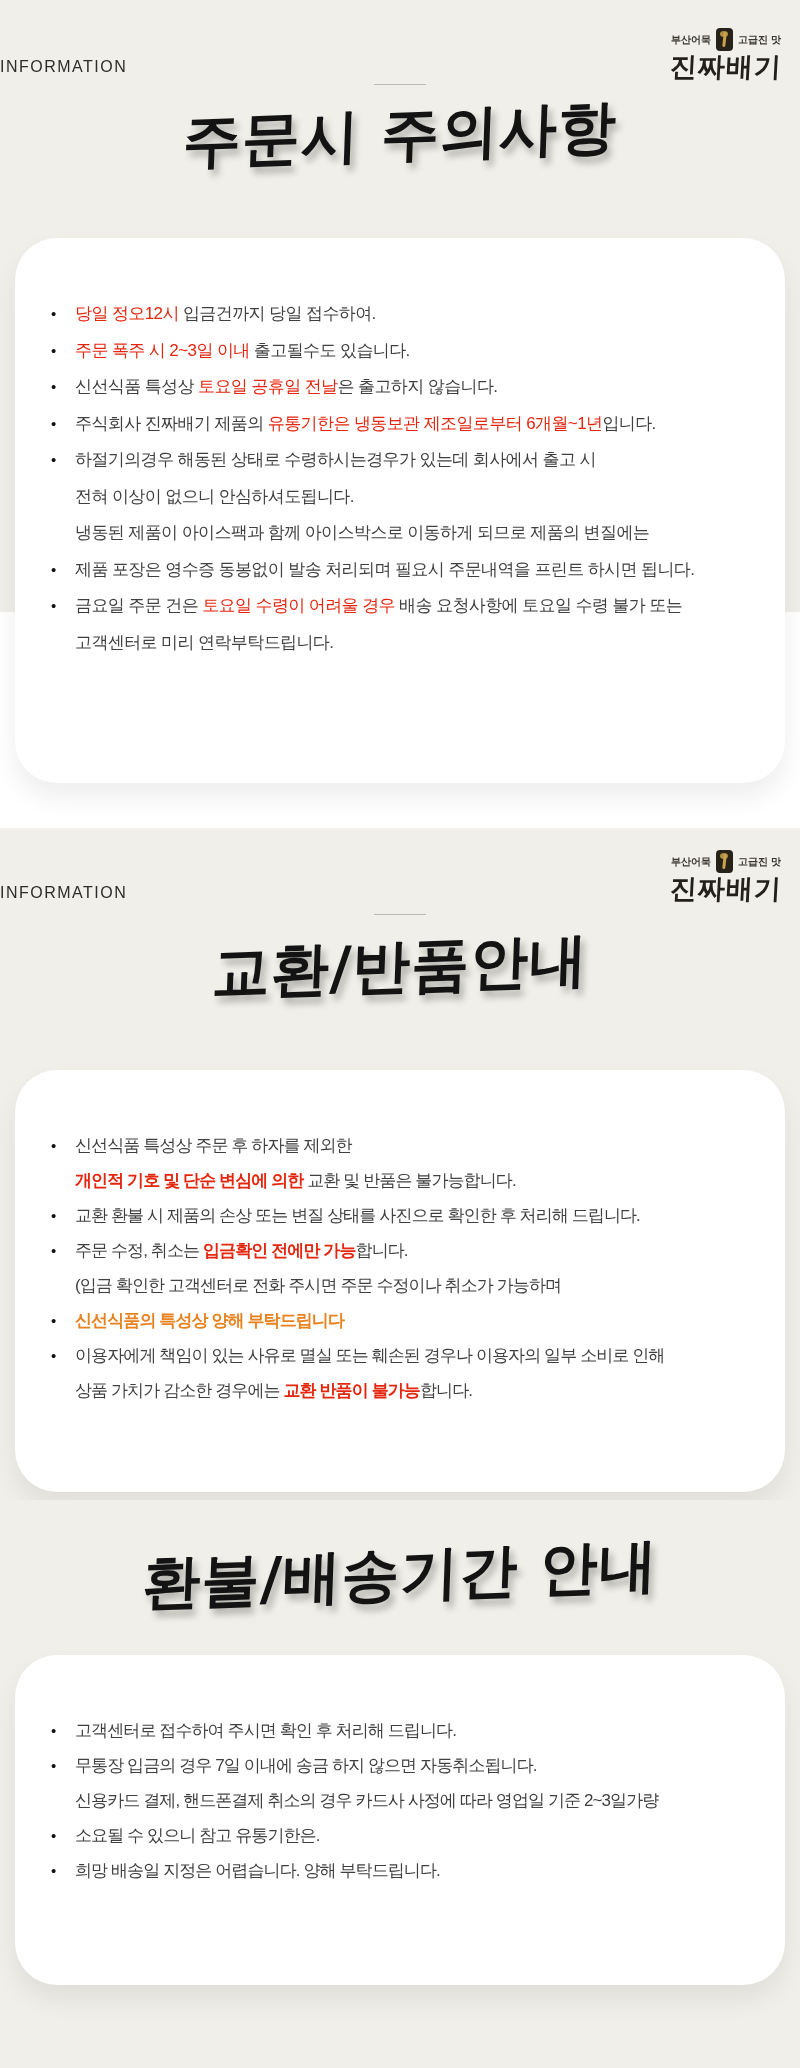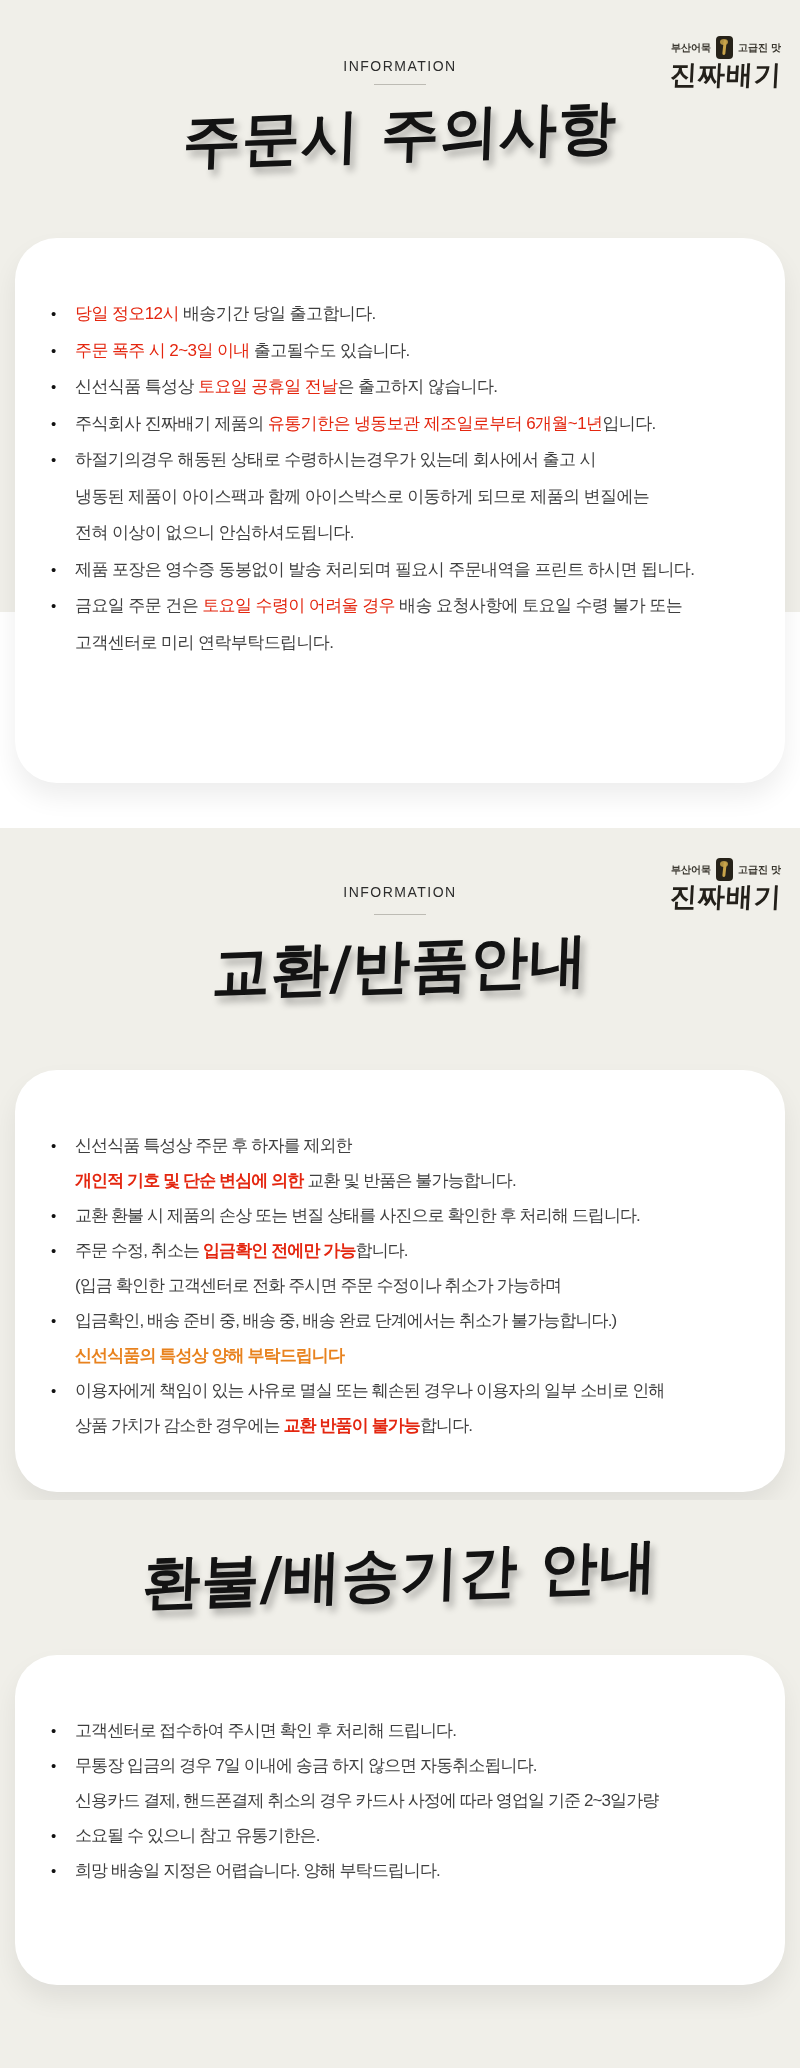--- a/index.html
+++ b/index.html
@@ -11,31 +11,31 @@
     -webkit-font-smoothing:antialiased;
   }
   .page { position:relative; width:800px; height:2068px; overflow:hidden; background:var(--bg,#f0efe9); }
 
   .sec { position:relative; width:800px; }
   .sec1 { height:828px; background:linear-gradient(to bottom,#f0efe9 0,#f0efe9 612px,#ffffff 612px,#ffffff 100%); }
   .sec2 { height:672px; background:#f0efe9; }
   .sec3 { height:568px; background:#f0efe9; }
 
   
-  .logo { position:absolute; right:18px; text-align:center; line-height:1;margin-top:8px; }
+  .logo { position:absolute; right:18px; text-align:center; line-height:1; }
   .sec1 .logo { top:28px; }
   .sec2 .logo { top:22px; }
   .logo-top { display:flex; align-items:center; justify-content:center; gap:5px; font-size:10px; font-weight:700; color:#3a372f; letter-spacing:0; }
   .badge { display:inline-block; width:17px; height:23px; background:#262219; border-radius:4px; position:relative; }
   .badge:before { content:""; position:absolute; left:7px; top:4px; width:3px; height:15px; background:#c9a44a; border-radius:2px; transform:rotate(6deg); }
   .badge:after { content:""; position:absolute; left:4px; top:3px; width:8px; height:6px; border-radius:50%; background:#c9a44a; opacity:.85; }
   .logo-main { margin-top:3px; font-size:27px; font-weight:900; color:#23201a; letter-spacing:1px; transform:skewX(-3deg); }
 
   
-  .info-label { position:absolute; left:0; width:100%; text-align:center; font-size:14px; letter-spacing:1.5px; color:#2c2c2c; font-weight:400; }
+  .info-label { position:absolute; left:0; width:100%; font-size:16px; letter-spacing:1.5px; color:#2c2c2c; font-weight:400; }
   .sec1 .info-label { top:58px; }
   .sec2 .info-label { top:56px; }
   .info-divider { position:absolute; left:50%; margin-left:-26px; width:52px; height:1px; background:#bdbbb4; }
   .sec1 .info-divider { top:84px; }
   .sec2 .info-divider { top:86px; }
 
   
   .cal-title {
     position:absolute; left:0; width:100%; margin:0; text-align:center;
     font-family:"DejaVu Serif","Liberation Serif",serif;
@@ -79,35 +79,35 @@
         <span>고급진 맛</span>
       </div>
       <div class="logo-main">진짜배기</div>
     </div>
     <div class="info-label">INFORMATION</div>
     <div class="info-divider"></div>
     <h1 class="cal-title">주문시 주의사항</h1>
     <div class="card">
       <ul class="notice">
           <li>
-            <div class="line"><span class="bullet">•</span><span class="seg-red">당일 정오12시 </span><span>배송기간 당일 출고합니다.</span></div>
+            <div class="line"><span class="bullet">•</span><span class="seg-red">당일 정오12시 </span><span>입금건까지 당일 접수하여.</span></div>
           </li>
           <li>
             <div class="line"><span class="bullet">•</span><span class="seg-red">주문 폭주 시 2~3일 이내 </span><span>출고될수도 있습니다.</span></div>
           </li>
           <li>
             <div class="line"><span class="bullet">•</span><span>신선식품 특성상 </span><span class="seg-red">토요일 공휴일 전날</span><span>은 출고하지 않습니다.</span></div>
           </li>
           <li>
             <div class="line"><span class="bullet">•</span><span>주식회사 진짜배기 제품의 </span><span class="seg-red">유통기한은 냉동보관 제조일로부터 6개월~1년</span><span>입니다.</span></div>
           </li>
           <li>
             <div class="line"><span class="bullet">•</span><span>하절기의경우 해동된 상태로 수령하시는경우가 있는데 회사에서 출고 시</span></div>
+            <div class="line"><span>전혀 이상이 없으니 안심하셔도됩니다.</span></div>
             <div class="line"><span>냉동된 제품이 아이스팩과 함께 아이스박스로 이동하게 되므로 제품의 변질에는</span></div>
-            <div class="line"><span>전혀 이상이 없으니 안심하셔도됩니다.</span></div>
           </li>
           <li>
             <div class="line"><span class="bullet">•</span><span>제품 포장은 영수증 동봉없이 발송 처리되며 필요시 주문내역을 프린트 하시면 됩니다.</span></div>
           </li>
           <li>
             <div class="line"><span class="bullet">•</span><span>금요일 주문 건은 </span><span class="seg-red">토요일 수령이 어려울 경우 </span><span>배송 요청사항에 토요일 수령 불가 또는</span></div>
             <div class="line"><span>고객센터로 미리 연락부탁드립니다.</span></div>
           </li>
         </ul>
     </div>
@@ -132,21 +132,21 @@
             <div class="line"><span class="seg-red seg-bold">개인적 기호 및 단순 변심에 의한</span><span> 교환 및 반품은 불가능합니다.</span></div>
           </li>
           <li>
             <div class="line"><span class="bullet">•</span><span>교환 환불 시 제품의 손상 또는 변질 상태를 사진으로 확인한 후 처리해 드립니다.</span></div>
           </li>
           <li>
             <div class="line"><span class="bullet">•</span><span>주문 수정, 취소는 </span><span class="seg-red seg-bold">입금확인 전에만 가능</span><span>합니다.</span></div>
             <div class="line"><span>(입금 확인한 고객센터로 전화 주시면 주문 수정이나 취소가 가능하며</span></div>
           </li>
           <li>
-            <div class="line"><span class="bullet">•</span><span>입금확인, 배송 준비 중, 배송 중, 배송 완료 단계에서는 취소가 불가능합니다.)</span></div>
+            <div class="line"><span class="bullet">•</span></div>
             <div class="line"><span class="seg-orange seg-bold">신선식품의 특성상 양해 부탁드립니다</span></div>
           </li>
           <li>
             <div class="line"><span class="bullet">•</span><span>이용자에게 책임이 있는 사유로 멸실 또는 훼손된 경우나 이용자의 일부 소비로 인해</span></div>
             <div class="line"><span>상품 가치가 감소한 경우에는 </span><span class="seg-red seg-bold">교환 반품이 불가능</span><span>합니다.</span></div>
           </li>
         </ul>
     </div>
   </section>
 

